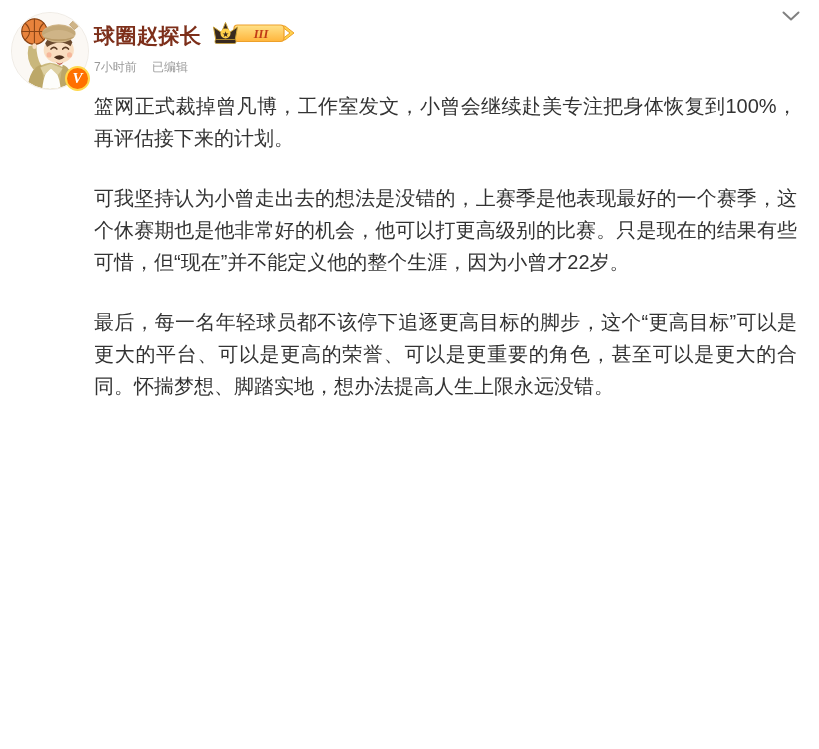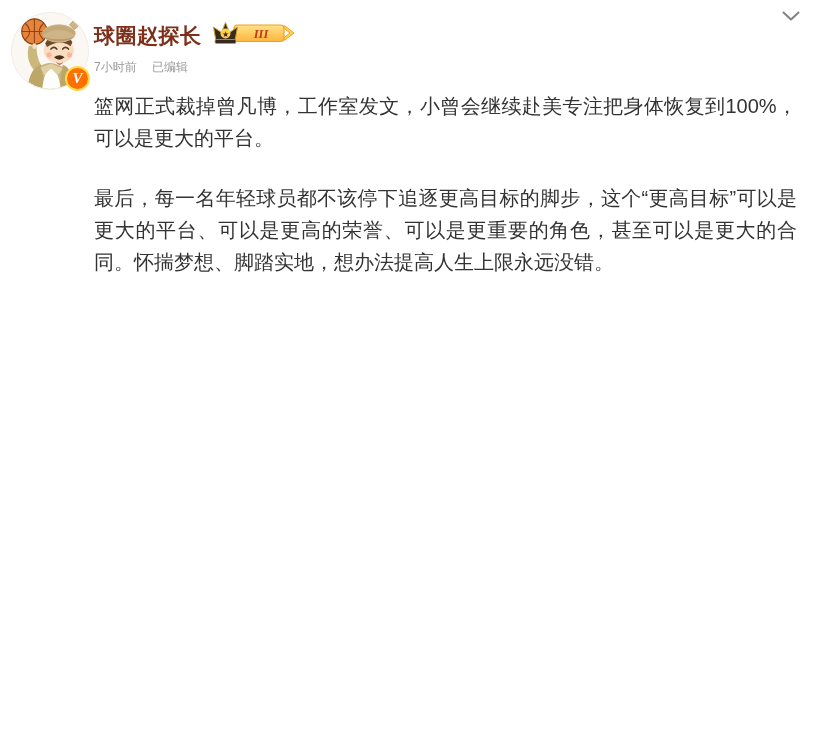--- a/index.html
+++ b/index.html
@@ -142,17 +142,18 @@
 
     <div class="more-chevron">
       <svg width="18" height="11" viewBox="0 0 18 11">
         <polyline points="1.5,1.5 9,8.5 16.5,1.5" fill="none" stroke="#818181" stroke-width="2" stroke-linecap="round" stroke-linejoin="round"></polyline>
       </svg>
     </div>
 
   </div>
 
   <div class="content">
-    <p>篮网正式裁掉曾凡博，工作室发文，小曾会继续赴美专注把身体恢复到100%，可以是更大的平台。</p>
+    <p>篮网正式裁掉曾凡博，工作室发文，小曾会继续赴美专注把身体恢复到100%，再评估接下来的计划。</p>
+    <p>可我坚持认为小曾走出去的想法是没错的，上赛季是他表现最好的一个赛季，这个休赛期也是他非常好的机会，他可以打更高级别的比赛。只是现在的结果有些可惜，但“现在”并不能定义他的整个生涯，因为小曾才22岁。</p>
     <p><span>最后，每一名年轻球员都不该停下追逐更高目标的脚步，这个“更高目标”可以是更大的平台、可以是更高的荣誉、可以是更重要的角色，甚至可以是更大的合同。怀揣梦想、脚踏实地，想办法提高人生上限永远没错。</span></p>
   </div>
 
 </div>
 
 </body></html>

